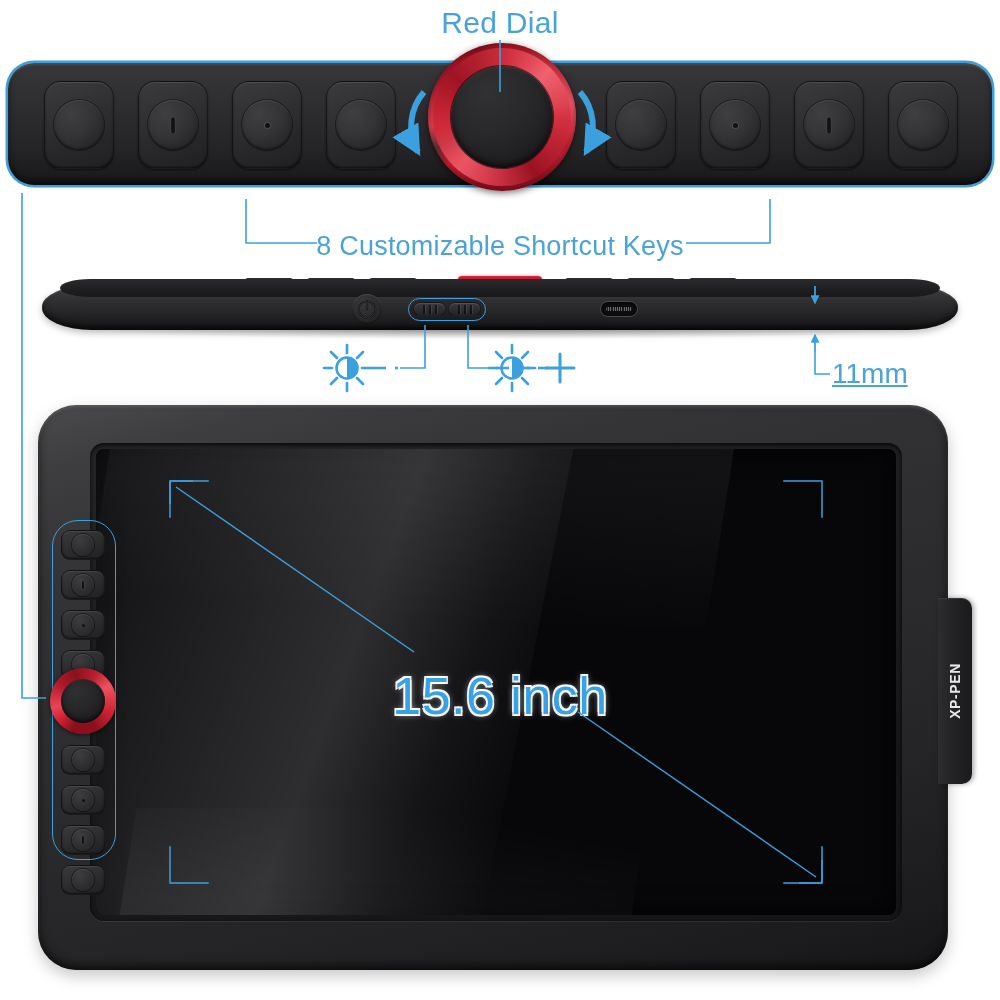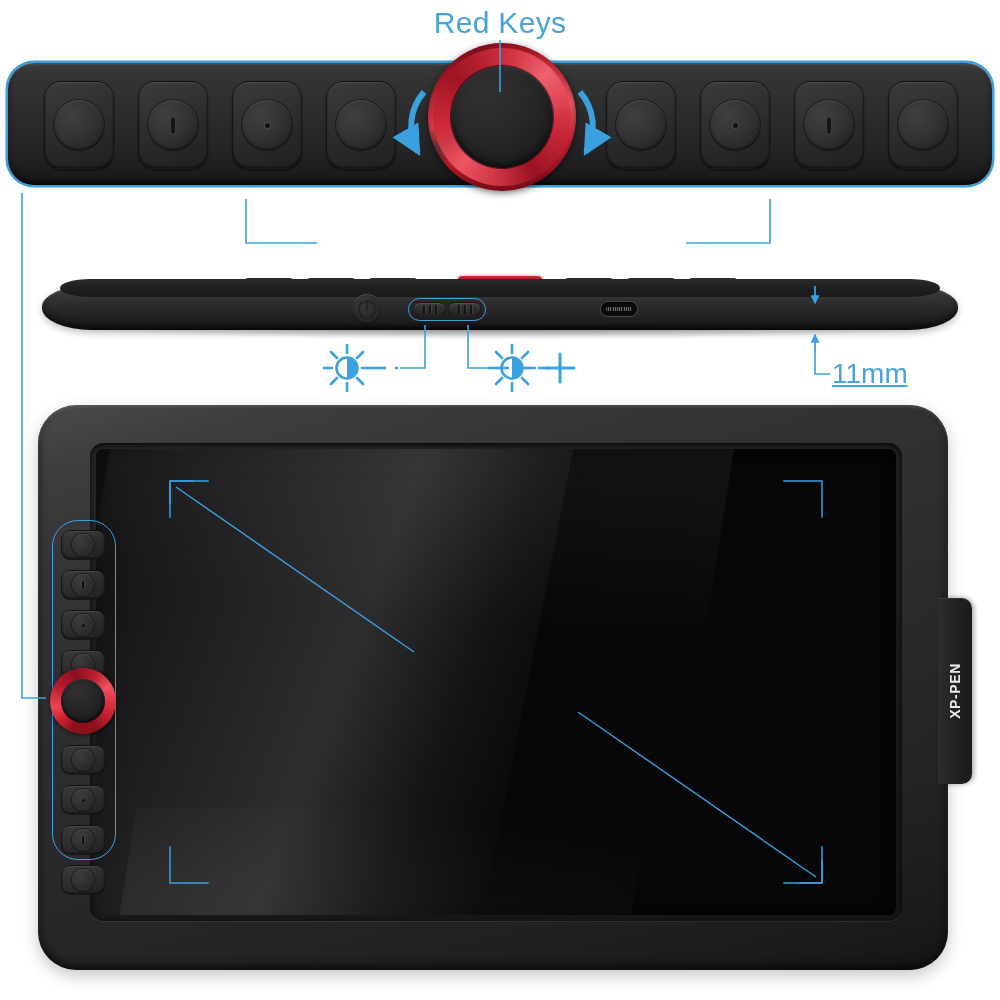--- a/index.html
+++ b/index.html
@@ -433,21 +433,21 @@
     left: 0; top: 0;
     width: 800px; height: 466px;
     z-index: 5;
   }
 </style>
 </head>
 <body>
 
 <div class="stage">
 
-  <div class="abs label" id="lbl-red-dial">Red Keys</div>
+  <div class="abs label" id="lbl-red-dial">Red Dial</div>
 
   <div class="abs" id="keybar-wrap">
     <div class="keybar-body"></div>
 
     <div class="key" style="left:44px; top:23px;">
       <div class="knob"></div>
     </div>
     <div class="key" style="left:138px; top:23px;">
       <div class="knob">
           <div class="mark-bar"></div>
@@ -478,20 +478,21 @@
     <div class="key" style="left:888px; top:23px;">
       <div class="knob"></div>
     </div>
   </div>
 
   <div class="abs" id="dial-top">
     <div class="dial-outer"></div>
     <div class="dial-inner"></div>
   </div>
 
+  <div class="abs label" id="lbl-shortcut">8 Customizable Shortcut Keys</div>
 
   <div class="abs" id="profile-wrap">
     <div class="profile-keys-strip">
       <div class="pk" style="left:0px;"></div>
       <div class="pk" style="left:62px;"></div>
       <div class="pk" style="left:124px;"></div>
       <div class="pk" style="left:320px;"></div>
       <div class="pk" style="left:382px;"></div>
       <div class="pk" style="left:444px;"></div>
     </div>
@@ -600,20 +601,21 @@
     <div class="rail-key" style="top:420px;">
       <div class="rk-knob">
           <div class="rk-bar"></div>
         </div>
     </div>
     <div class="rail-key" style="top:460px;">
       <div class="rk-knob"></div>
     </div>
   </div>
 
+  <div class="abs label" id="lbl-screensize">15.6 inch</div>
 
   <svg id="overlay" viewBox="0 0 1000 1000">
     <defs>
       <marker id="arrowBlue" viewBox="0 0 10 10" refX="8.5" refY="5" markerWidth="5" markerHeight="5" orient="auto-start-reverse">
         <path d="M 0 0 L 10 5 L 0 10 z" fill="#3ba0de"></path>
       </marker>
     </defs>
 
     <line x1="500" y1="40" x2="500" y2="92" stroke="#3ba0de" stroke-width="1.6"></line>
 

